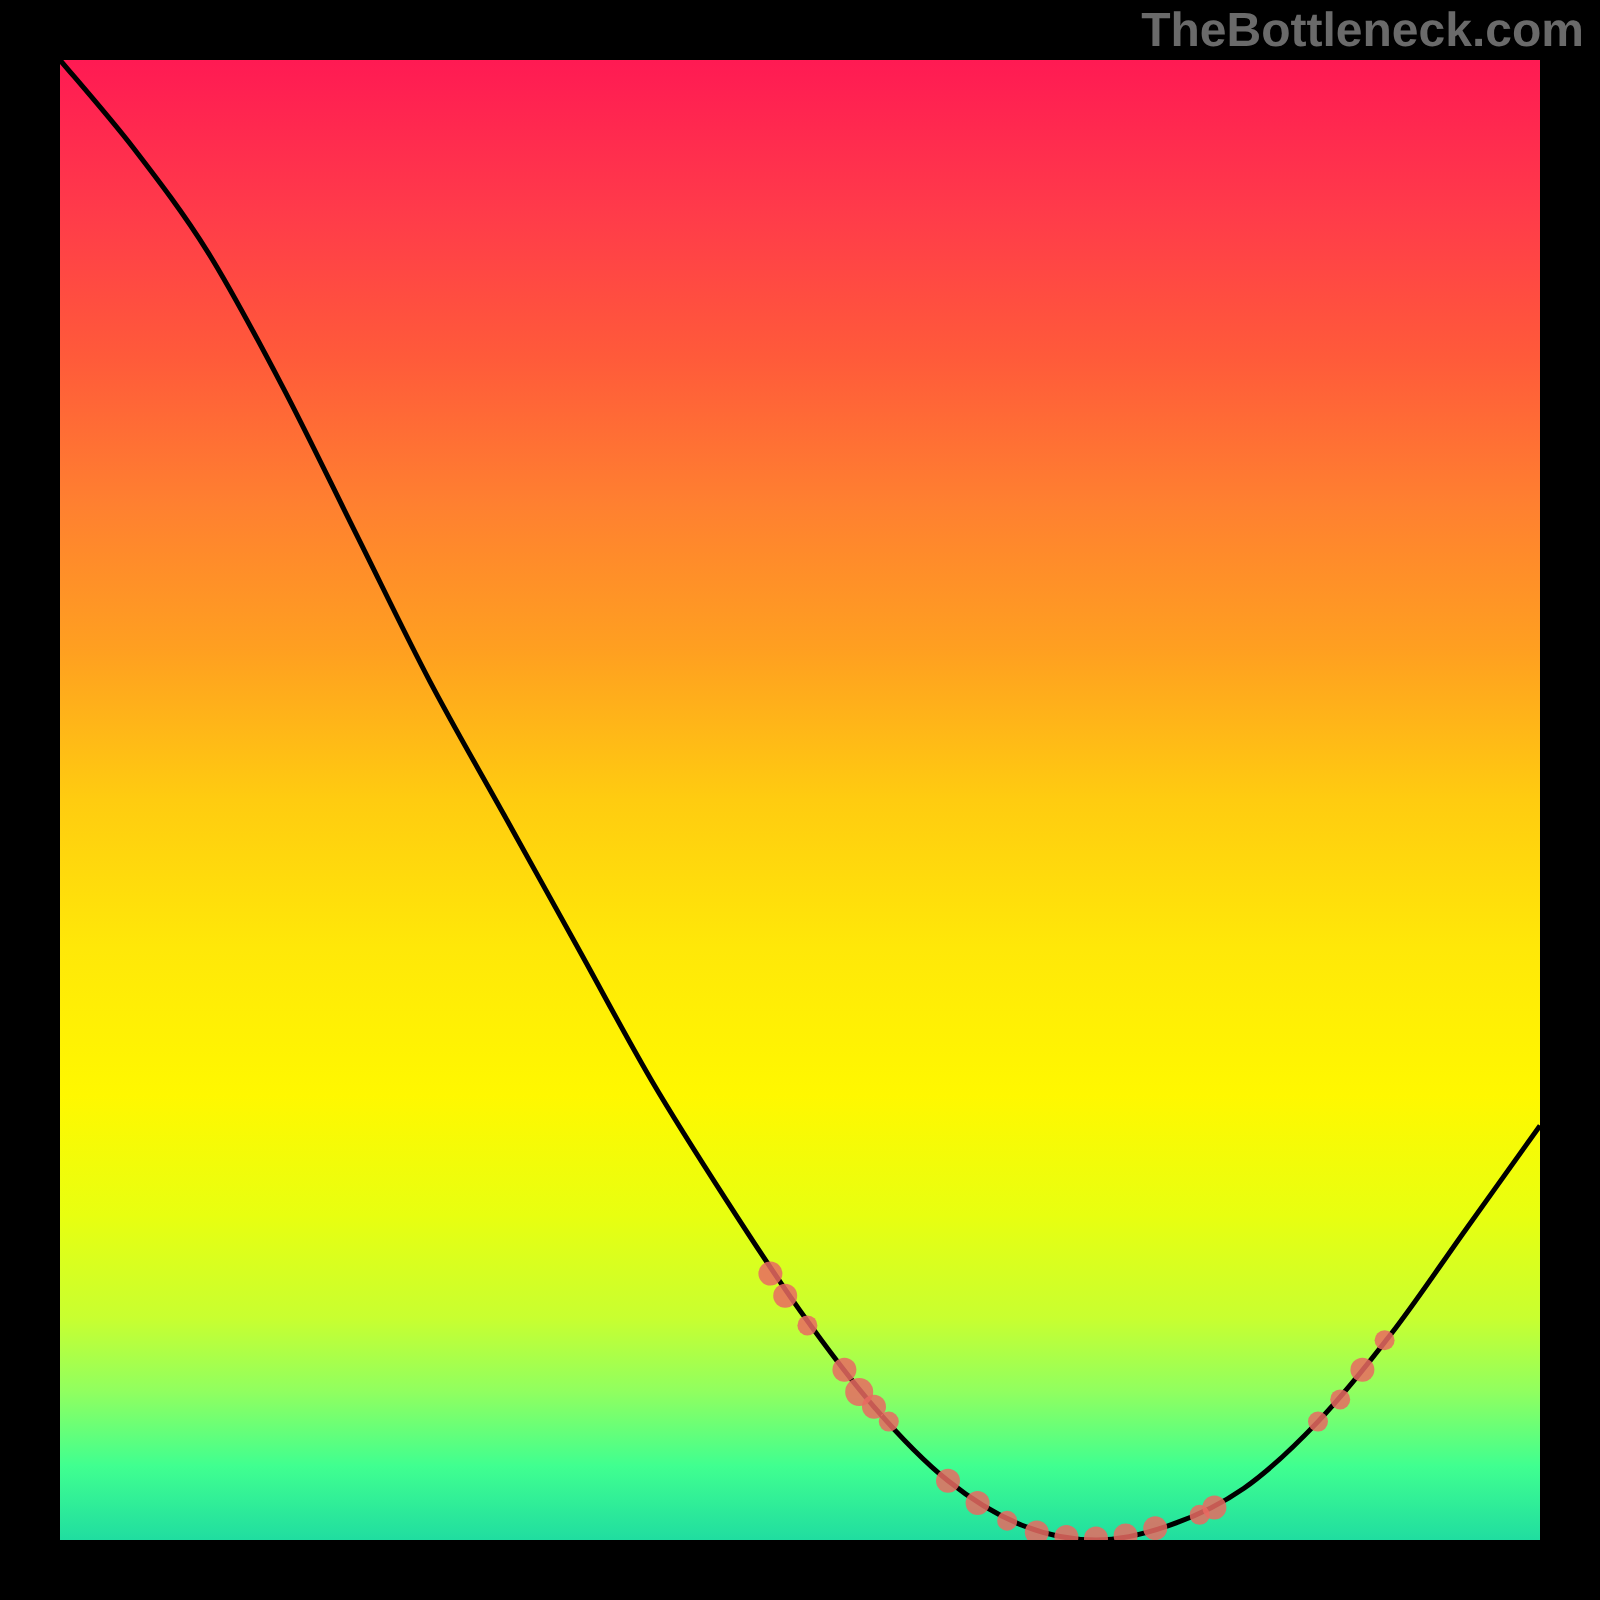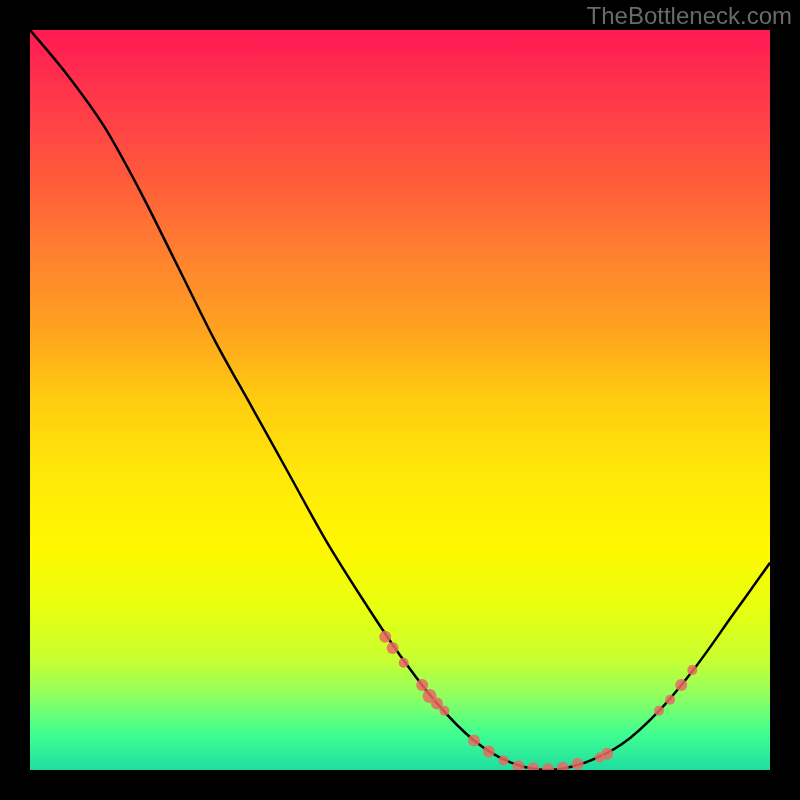--- a/index.html
+++ b/index.html
@@ -1,17 +1,17 @@
 <!DOCTYPE html>
 <html><head>
   <meta charset="utf-8">
   <style>
     * { margin: 0; padding: 0; box-sizing: border-box; }
     body { width: 800px; height: 800px; background: #000; position: relative; overflow: hidden; font-family: Arial, sans-serif; }
-    .attribution { position: absolute; top: 2px; right: 8px; color: #6a6a6a; font-size: 24px; font-weight: normal; z-index: 10; }
+    .attribution { position: absolute; top: 2px; right: 8px; color: #6a6a6a; font-size: 24px; font-weight: bold; z-index: 10; }
     .chart-container { position: absolute; top: 30px; left: 30px; width: 740px; height: 740px; }
     .gradient-bg { position: absolute; top: 0; left: 0; width: 100%; height: 100%; background: linear-gradient(to bottom, 
       #ff1a53 0%, 
       #ff3a4a 10%, 
       #ff5a3a 20%, 
       #ff8030 30%, 
       #ffa020 40%, 
       #ffcc10 50%, 
       #ffe808 60%, 
       #fff800 70%, 

